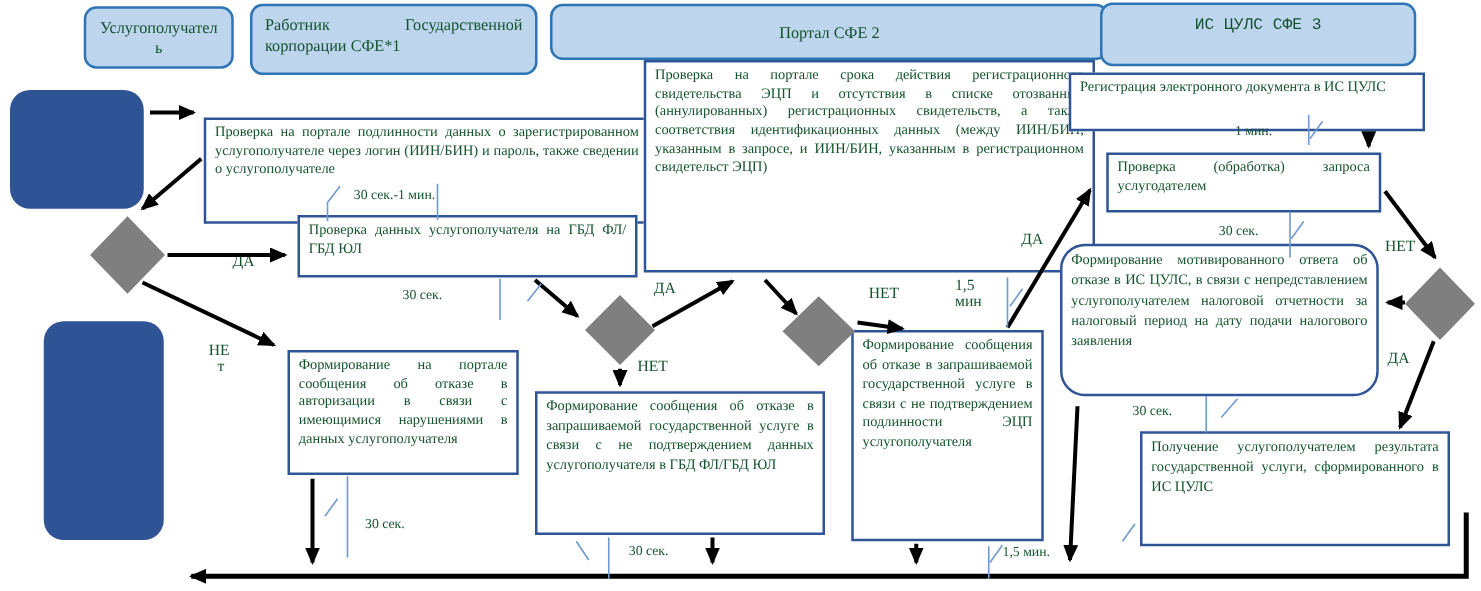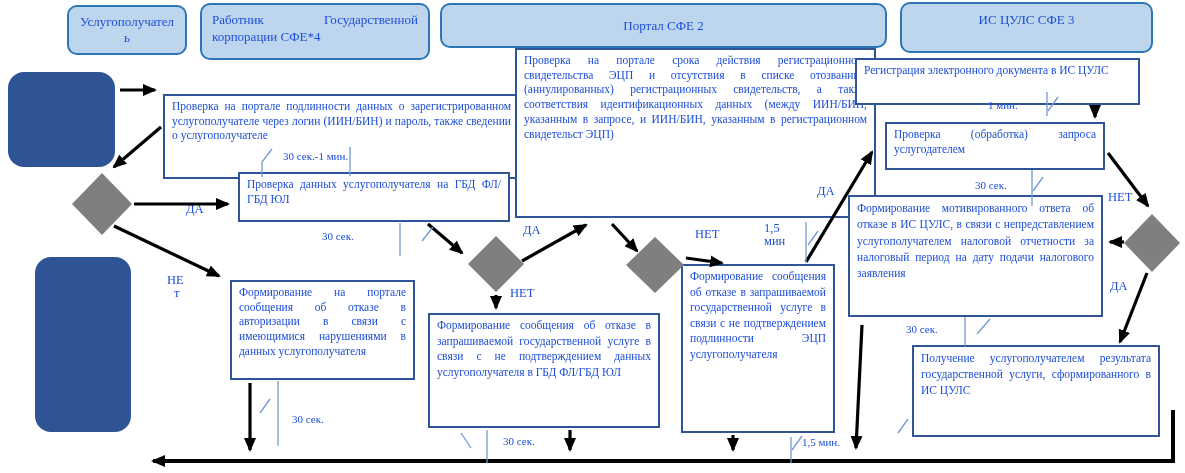--- a/index.html
+++ b/index.html
@@ -1,39 +1,39 @@
 <!DOCTYPE html>
 <html><head>
 <meta charset="utf-8">
 <style>
   html,body{margin:0;padding:0;background:#fff;}
   .canvas{position:relative;width:1185px;height:473px;background:#ffffff;
-          font-family:"Liberation Serif","DejaVu Serif",serif;color:#1d4ed8;overflow:hidden;}
+          font-family:"Liberation Serif","DejaVu Serif",serif;color:#14532d;overflow:hidden;}
   
   .lane{position:absolute;background:#bdd6ee;border:2px solid #2e75b5;border-radius:10px;
         box-sizing:border-box;display:flex;align-items:center;justify-content:center;
         text-align:center;font-size:13px;padding:2px 8px;}
   #lane-recipient{left:67px;top:5px;width:120px;height:50px;overflow-wrap:anywhere;line-height:1.25;}
   #lane-worker{left:200px;top:3px;width:230px;height:57px;display:block;text-align:justify;
                padding:7px 10px;line-height:1.3;}
   #lane-portal{left:440px;top:3px;width:447px;height:45px;}
-  #lane-isculs{left:900px;top:2px;width:253px;height:51px;align-items:flex-start;padding-top:8px;}
+  #lane-isculs{left:880px;top:2px;width:253px;height:51px;align-items:flex-start;padding-top:8px;font-family:Liberation Mono, monospace;}
   
   .term{position:absolute;background:#2f5496;border-radius:16px;}
   #dark-top{left:8px;top:72px;width:107px;height:95px;}
   #dark-bottom{left:35px;top:257px;width:96px;height:175px;}
   
   .pbox{position:absolute;background:#ffffff;border:2px solid #2f5597;box-sizing:border-box;
         padding:3px 7px;font-size:11.5px;line-height:1.28;text-align:justify;}
   #b-login{left:163px;top:62px;width:357px;height:85px;margin-top:32px;}
   #b-gbd{left:238px;top:172px;width:272px;height:50px;}
   #b-ecp{left:515px;top:48px;width:361px;height:170px;}
   #b-reg{left:855px;top:58px;width:285px;height:47px;}
   #b-proc{left:885px;top:122px;width:220px;height:48px;}
-  #b-motiv{left:848px;top:195px;width:255px;height:122px;line-height:1.42;}
+  #b-motiv{left:848px;top:195px;width:255px;height:122px;line-height:1.42;border-radius:20px;}
   #b-authref{left:230px;top:280px;width:185px;height:100px;}
   #b-gbdref{left:428px;top:313px;width:232px;height:115px;line-height:1.35;}
   #b-ecpref{left:681px;top:264px;width:154px;height:169px;line-height:1.35;}
   #b-result{left:912px;top:345px;width:248px;height:92px;line-height:1.4;}
   
   .elabel{position:absolute;font-size:12.5px;line-height:1.05;}
   #lbl-yes1{left:186px;top:203px;}
   #lbl-no1{left:167px;top:274px;}
   #lbl-no1 .l2{display:block;padding-left:7px;}
   #lbl-yes2{left:523px;top:224px;}
@@ -55,21 +55,21 @@
   #t-proc{left:975px;top:179px;}
   #t-motiv{left:906px;top:323px;}
   svg.overlay{position:absolute;left:0;top:0;z-index:5;pointer-events:none;}
 </style>
 </head>
 <body>
 
 <div class="canvas">
 
   <div class="lane" id="lane-recipient">Услугополучатель</div>
-  <div class="lane" id="lane-worker">Работник Государственной корпорации СФЕ*4</div>
+  <div class="lane" id="lane-worker">Работник Государственной корпорации СФЕ*1</div>
   <div class="lane" id="lane-portal">Портал СФЕ 2</div>
   <div class="lane" id="lane-isculs">ИС ЦУЛС СФЕ 3</div>
 
   <div class="term" id="dark-top"></div>
   <div class="term" id="dark-bottom"></div>
 
   <div class="pbox" id="b-login">Проверка на портале подлинности данных о зарегистрированном услугополучателе через логин (ИИН/БИН) и пароль, также сведении о услугополучателе</div>
   <div class="pbox" id="b-gbd">Проверка данных услугополучателя на ГБД ФЛ/ГБД ЮЛ</div>
   <div class="pbox" id="b-ecp">Проверка на портале срока действия регистрационного свидетельства ЭЦП и отсутствия в списке отозванных (аннулированных) регистрационных свидетельств, а также соответствия идентификационных данных (между ИИН/БИН, указанным в запросе, и ИИН/БИН, указанным в регистрационном свидетельст ЭЦП)</div>
   <div class="pbox" id="b-reg">Регистрация электронного документа в ИС ЦУЛС</div>

